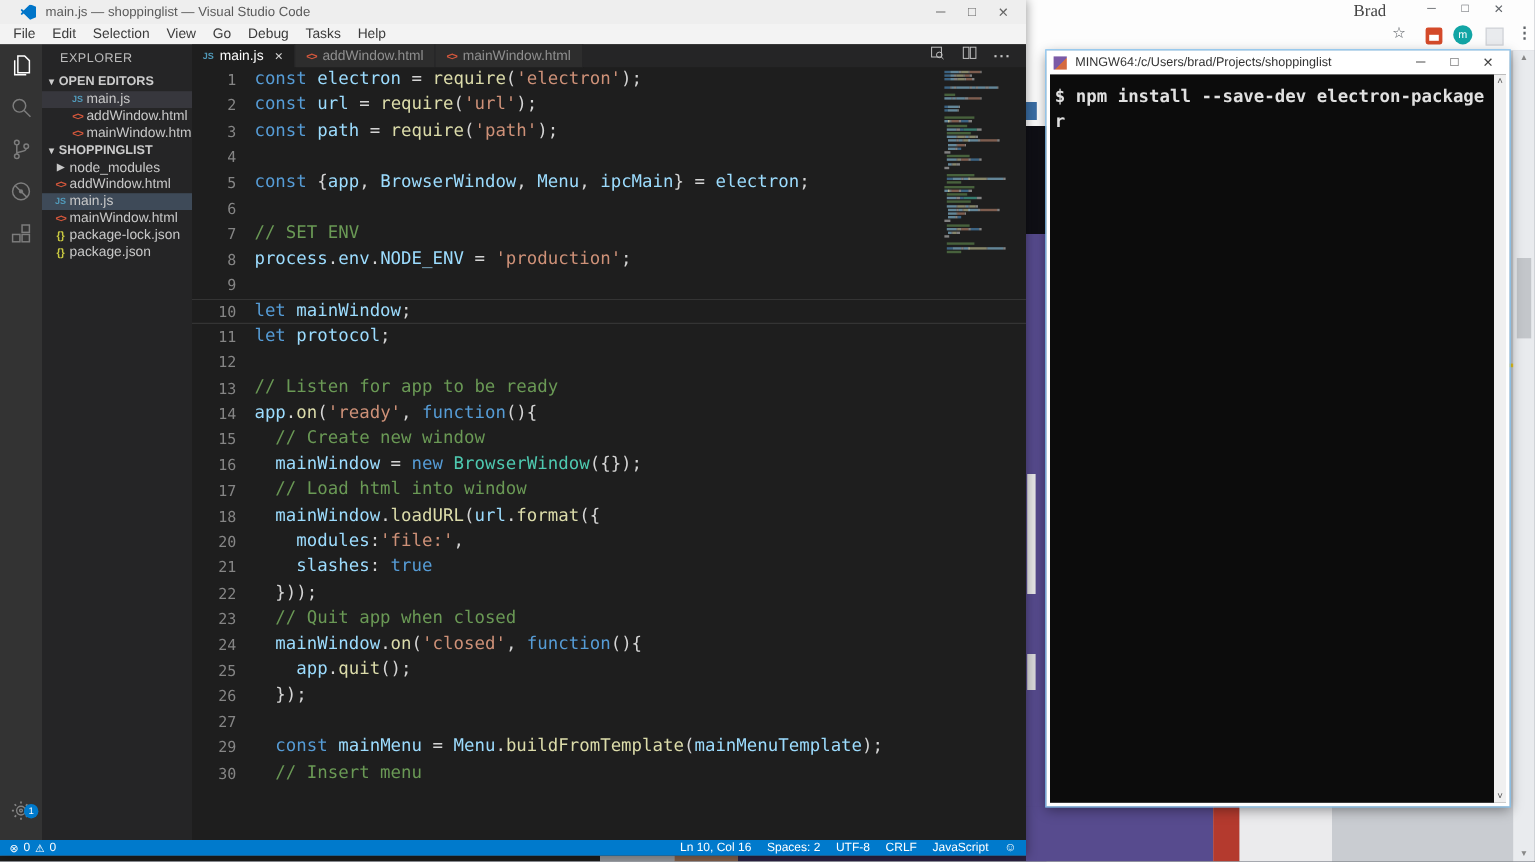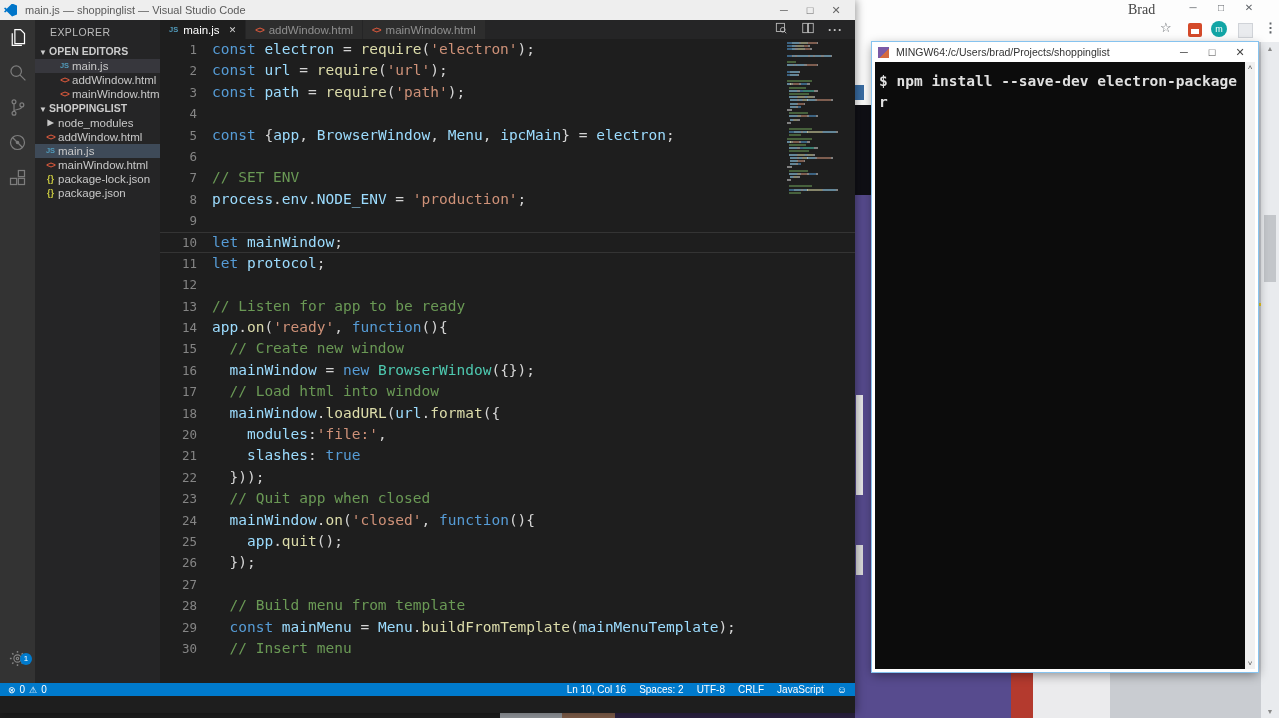--- a/index.html
+++ b/index.html
@@ -34,21 +34,21 @@
   .bc-avatar{left:1211px;top:21px;width:16px;height:16px;border-radius:50%;background:#12a5a5;
              color:#fff;font-size:9px;text-align:center;line-height:16px;}
   .bc-sq{left:1238px;top:23px;width:13px;height:13px;background:#e9ebee;border:1px solid #d0d3d8;}
   .bc-dots{left:1264px;top:20px;font-size:13px;font-weight:bold;}
   .br-scroll{left:1261px;top:42px;width:18px;height:676px;background:#e9ebee;z-index:1;}
   .br-scroll .arr{position:absolute;left:0;width:18px;text-align:center;font-size:7px;color:#888;}
   .br-scroll .thumb{position:absolute;left:3px;top:173px;width:12px;height:67px;background:#c3c6ca;}
 
   
   .vscode{left:0;top:0;width:855px;height:713px;z-index:2;background:#1e1e1e;box-shadow:2px 0 8px rgba(0,0,0,.35);}
-  .vs-titlebar{position:relative;height:20px;background:#eeeeee;display:flex;align-items:center;padding-left:4px;}
+  .vs-titlebar{position:relative;height:20px;background:#eeeeee;display:flex;align-items:center;padding-left:17px;}
   .vs-logo{width:13px;height:13px;background:#0075c9;
     clip-path:polygon(62% 0,100% 16%,100% 84%,62% 100%,21% 60%,9% 70%,0 63%,12% 50%,0 37%,9% 30%,21% 40%);}
   .vs-title{margin-left:8px;font-size:11px;color:#5a5a5a;}
   .win-ctrls{position:absolute;right:6px;top:0;height:20px;display:flex;align-items:center;color:#666;}
   .win-ctrls span{width:26px;text-align:center;font-size:11px;cursor:default;}
   .vs-menubar{height:17px;background:#f3f3f3;display:flex;align-items:center;padding-left:4px;}
   .menu-item{padding:0 7px;font-size:11.5px;color:#3b3b3b;cursor:default;}
   .workbench{display:flex;height:663px;}
   .activitybar{position:relative;width:35px;background:#333333;flex:none;}
   .act-item{width:35px;height:35px;display:flex;align-items:center;justify-content:center;color:#7d7d7d;}
@@ -153,20 +153,30 @@
   <div class="abs vscode">
     <div class="vs-titlebar">
       <span class="vs-logo"></span>
       <span class="vs-title">main.js — shoppinglist — Visual Studio Code</span>
       <span class="win-ctrls">
         <span>─</span>
         <span>□</span>
         <span>✕</span>
       </span>
     </div>
+    <div class="vs-menubar" id="vs-menu">
+        <span class="menu-item">File</span>
+        <span class="menu-item">Edit</span>
+        <span class="menu-item">Selection</span>
+        <span class="menu-item">View</span>
+        <span class="menu-item">Go</span>
+        <span class="menu-item">Debug</span>
+        <span class="menu-item">Tasks</span>
+        <span class="menu-item">Help</span>
+      </div>
     <div class="workbench">
       <div class="activitybar" id="activitybar">
           <div class="act-item active">
             <svg viewBox="0 0 24 24" fill="none" stroke="currentColor" stroke-width="1.4">
               <path d="M9 3h6.5L20 7.5V19H9z"></path>
               <path d="M6 7v14h11"></path>
             </svg>
           </div>
           <div class="act-item">
             <svg viewBox="0 0 24 24" fill="none" stroke="currentColor" stroke-width="1.4">
@@ -380,24 +390,20 @@
                 <span class="gutter">25</span>
                 <span class="ltext"><span class="tk-pl">    </span><span class="tk-id">app</span><span class="tk-pl">.</span><span class="tk-fn">quit</span><span class="tk-pl">();</span></span>
               </div>
               <div class="code-line">
                 <span class="gutter">26</span>
                 <span class="ltext"><span class="tk-pl">  });</span></span>
               </div>
               <div class="code-line">
                 <span class="gutter">27</span>
                 <span class="ltext"></span>
-              </div>
-              <div class="code-line">
-                <span class="gutter">28</span>
-                <span class="ltext"><span class="tk-pl">  </span><span class="tk-cm">// Build menu from template</span></span>
               </div>
               <div class="code-line">
                 <span class="gutter">29</span>
                 <span class="ltext"><span class="tk-pl">  </span><span class="tk-kw">const </span><span class="tk-id">mainMenu</span><span class="tk-pl"> = </span><span class="tk-id">Menu</span><span class="tk-pl">.</span><span class="tk-fn">buildFromTemplate</span><span class="tk-pl">(</span><span class="tk-id">mainMenuTemplate</span><span class="tk-pl">);</span></span>
               </div>
               <div class="code-line">
                 <span class="gutter">30</span>
                 <span class="ltext"><span class="tk-pl">  </span><span class="tk-cm">// Insert menu</span></span>
               </div>
             </div>

